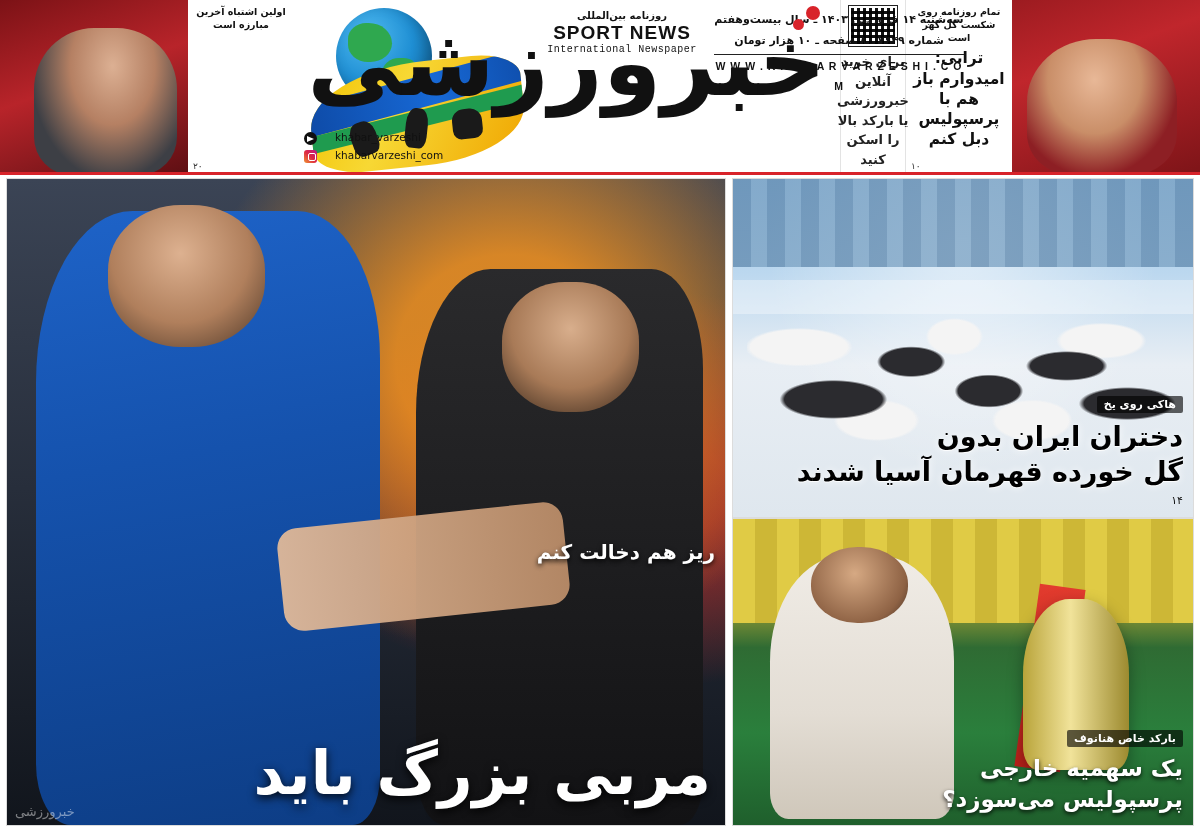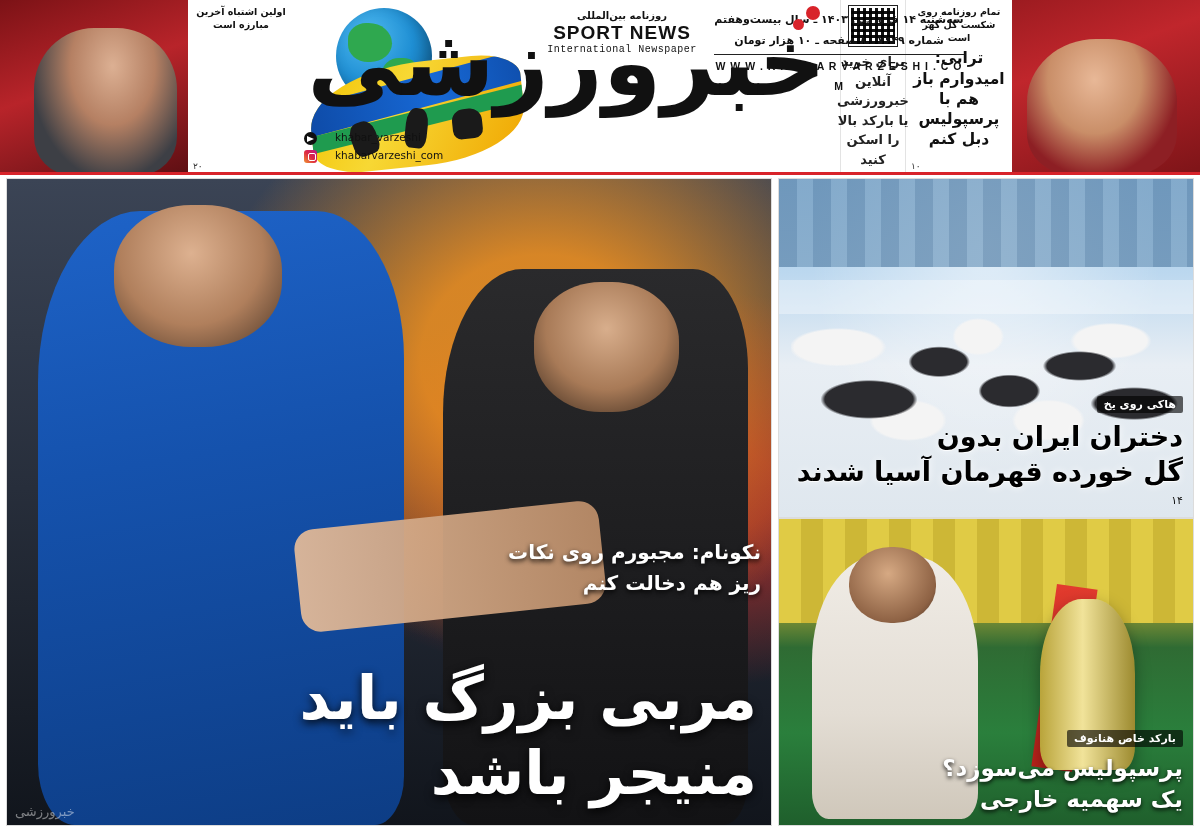--- a/index.html
+++ b/index.html
@@ -321,21 +321,21 @@
   .content {
     position: absolute;
     top: 178px; left: 6px;
     width: 1188px;
     height: 648px;
     display: flex;
     flex-direction: row-reverse;
     gap: 6px;
   }
   .col-right {
-    width: 416px;
+    width: 462px;
     display: flex;
     flex-direction: column;
   }
   .col-left {
     flex: 1 1 auto;
     position: relative;
   }
 
   
   .card {
@@ -603,27 +603,25 @@
         <div class="ph ph-main">
           <div class="bg-blur"></div>
           <div class="player-blue"></div>
           <div class="p-head"></div>
           <div class="coach-black"></div>
           <div class="c-head"></div>
           <div class="arms"></div>
         </div>
 
         <div class="main-kicker">
-          <div>نکونام: مجبورم روی نکات</div>
           <div>ریز هم دخالت کنم</div>
         </div>
 
         <div class="main-hl">
           <div>مربی بزرگ باید</div>
-          <div>منیجر باشد</div>
         </div>
 
         <div class="watermark">خبرورزشی</div>
       </div>
     </div>
 
     <div class="col-right">
 
       <div class="card card-hockey">
         <div class="ph ph-hockey">
@@ -642,20 +640,20 @@
       <div class="card card-trophy">
         <div class="ph ph-trophy">
           <div class="stand"></div>
           <div class="player"></div>
           <div class="head"></div>
           <div class="ribbon"></div>
           <div class="cup"></div>
         </div>
         <div class="ov-dark-left">
           <span class="badge-kicker">بارکد خاص هنانوف</span>
+          <div class="hl hl-trophy">یک سهمیه خارجی</div>
           <div class="hl hl-trophy em">پرسپولیس می‌سوزد؟</div>
-          <div class="hl hl-trophy">یک سهمیه خارجی</div>
         </div>
       </div>
 
     </div>
   </div>
 </div>
 
 </body></html>

